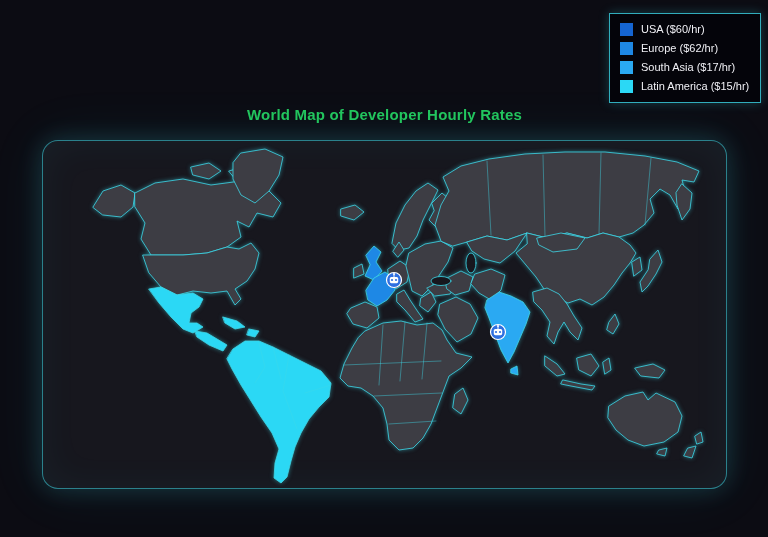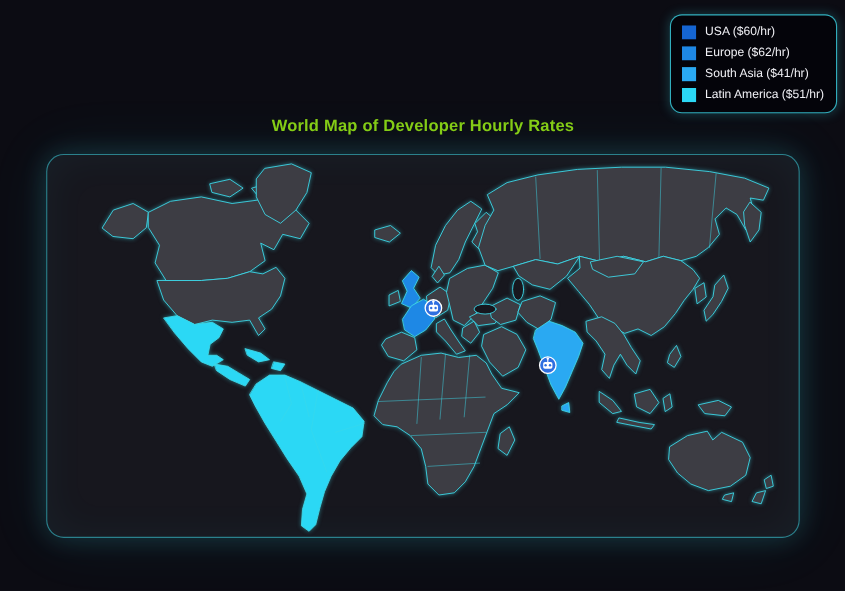--- a/index.html
+++ b/index.html
@@ -10,34 +10,34 @@
     position:relative; overflow:hidden;
   }
   .stage { position:absolute; inset:0; }
 
   
   .legend {
     position:absolute; top:13px; right:7px; width:152px;
     box-sizing:border-box;
     background:#04040a;
     border:1px solid rgba(61,216,232,.8);
-    border-radius:11px;
+    border-radius:0;
     padding:9px 10px;
     box-shadow:0 0 10px rgba(61,216,232,.25);
     display:flex; flex-direction:column; gap:6px;
     z-index:3;
   }
   .legend-item { display:flex; align-items:center; gap:8px; }
   .swatch { width:13px; height:13px; flex:0 0 13px; display:block; }
   .legend-label { color:#f0f0f5; font-size:11px; line-height:13px; white-space:nowrap; }
 
   
   .title {
     position:absolute; left:42px; top:106px; width:685px;
-    text-align:center; color:#84cc16;
+    text-align:center; color:#22c55e;
     font-size:15px; font-weight:700; letter-spacing:.2px;
     z-index:2;
   }
 
   
   .map-panel {
     position:absolute; left:42px; top:140px; width:685px; height:349px;
     box-sizing:border-box;
     background:#17171e;
     border:1px solid rgba(61,216,232,.55);
@@ -68,27 +68,27 @@
     <div class="legend-item">
       <svg class="swatch" viewBox="0 0 13 13">
           <rect width="13" height="13" fill="#1e88e5"></rect>
         </svg>
       <span class="legend-label">Europe ($62/hr)</span>
     </div>
     <div class="legend-item">
       <svg class="swatch" viewBox="0 0 13 13">
           <rect width="13" height="13" fill="#2aa9f2"></rect>
         </svg>
-      <span class="legend-label">South Asia ($41/hr)</span>
+      <span class="legend-label">South Asia ($17/hr)</span>
     </div>
     <div class="legend-item">
       <svg class="swatch" viewBox="0 0 13 13">
           <rect width="13" height="13" fill="#2bd8f5"></rect>
         </svg>
-      <span class="legend-label">Latin America ($51/hr)</span>
+      <span class="legend-label">Latin America ($15/hr)</span>
     </div>
   </div>
 
   <div class="title">World Map of Developer Hourly Rates</div>
 
   <div class="map-panel">
     <svg class="world" viewBox="0 0 685 349">
 
       <g class="countries" stroke="#3dd8e8" fill="#3d3d44">
 

